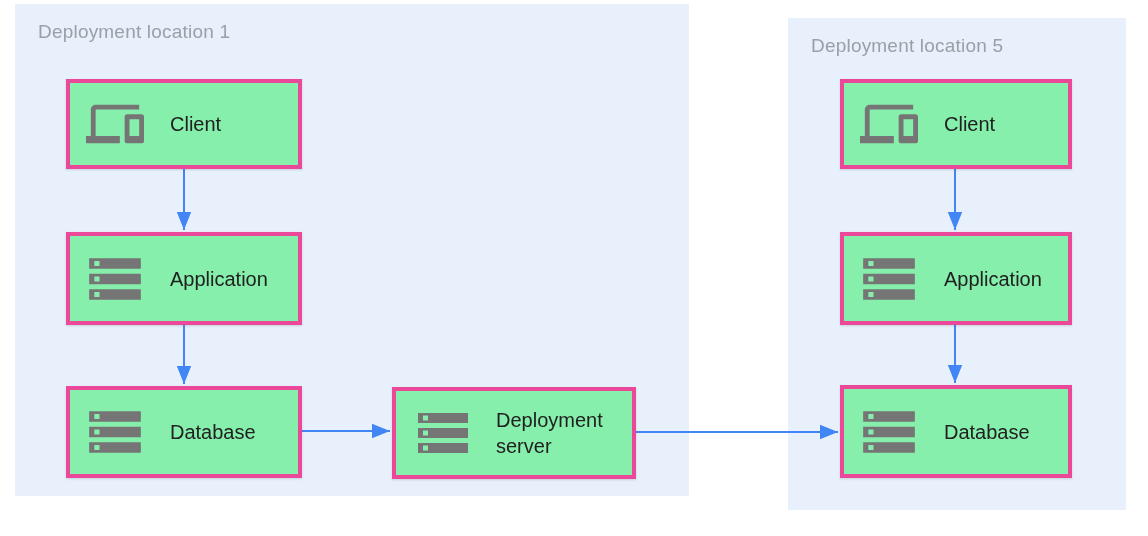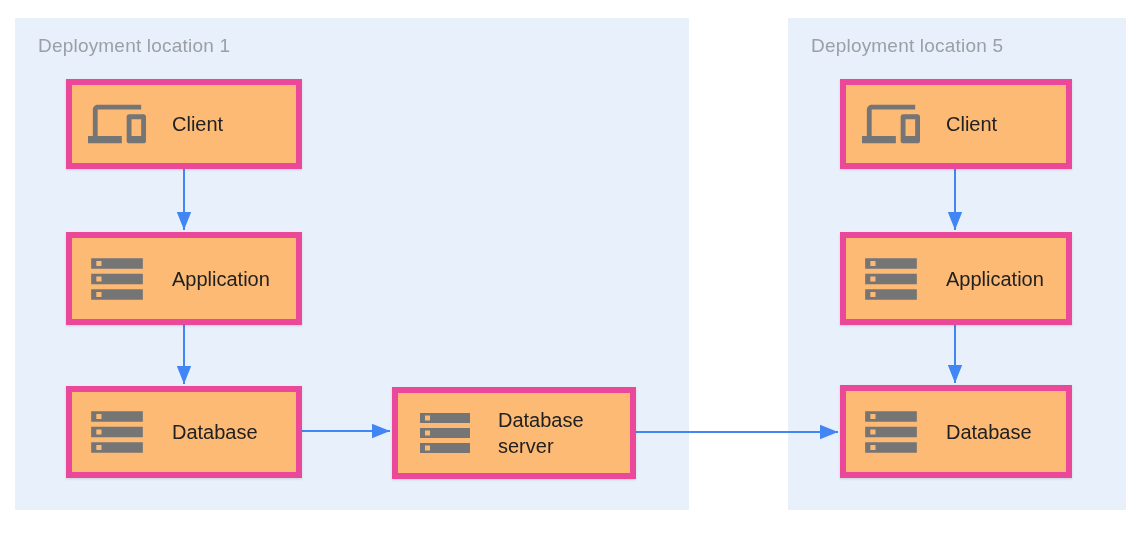--- a/index.html
+++ b/index.html
@@ -12,34 +12,34 @@
     position:relative;
     width:1148px;
     height:536px;
     background:#ffffff;
     overflow:hidden;
   }
   .panel{
     position:absolute;
     background:#e7f0fb;
   }
-  .panel-1{left:15px;top:18px;width:674px;height:492px;}
+  .panel-1{left:15px;top:4px;width:674px;height:492px;}
   .panel-2{left:788px;top:18px;width:338px;height:492px;}
   .panel-title{
     position:absolute;
     left:23px;top:17px;
     font-size:19px;
     color:#9aa0a6;
     letter-spacing:.2px;
     white-space:nowrap;
   }
   .node{
     position:absolute;
-    background:#fdba74;
-    border:6px solid #ec4899;
+    background:#86efac;
+    border:4px solid #ec4899;
     box-shadow:0 1px 2px rgba(60,64,67,.18);
     display:flex;
     align-items:center;
     box-sizing:border-box;
     padding-left:14px;
   }
   .node .icon{
     flex:0 0 auto;
     width:62px;
     display:flex;
@@ -131,21 +131,21 @@
     </span>
     <span class="node-label">Database</span>
   </div>
 
   <div class="node n-migration">
     <span class="icon">
       <svg width="60" height="60" viewBox="0 0 24 24" fill="currentColor">
         <path d="M2 20h20v-4H2v4zm2-3h2v2H4v-2zM2 4v4h20V4H2zm4 3H4V5h2v2zm-4 7h20v-4H2v4zm2-3h2v2H4v-2z"></path>
       </svg>
     </span>
-    <span class="node-label">Database server</span>
+    <span class="node-label">Deployment server</span>
   </div>
 
   <div class="node n-client-2">
     <span class="icon">
       <svg width="58" height="58" viewBox="0 0 24 24" fill="currentColor">
         <path d="M4 6h18V4H4c-1.1 0-2 .9-2 2v11H0v3h14v-3H4V6zm19 2h-6c-.55 0-1 .45-1 1v10c0 .55.45 1 1 1h6c.55 0 1-.45 1-1V9c0-.55-.45-1-1-1zm-1 9h-4v-7h4v7z"></path>
       </svg>
     </span>
     <span class="node-label">Client</span>
   </div>

